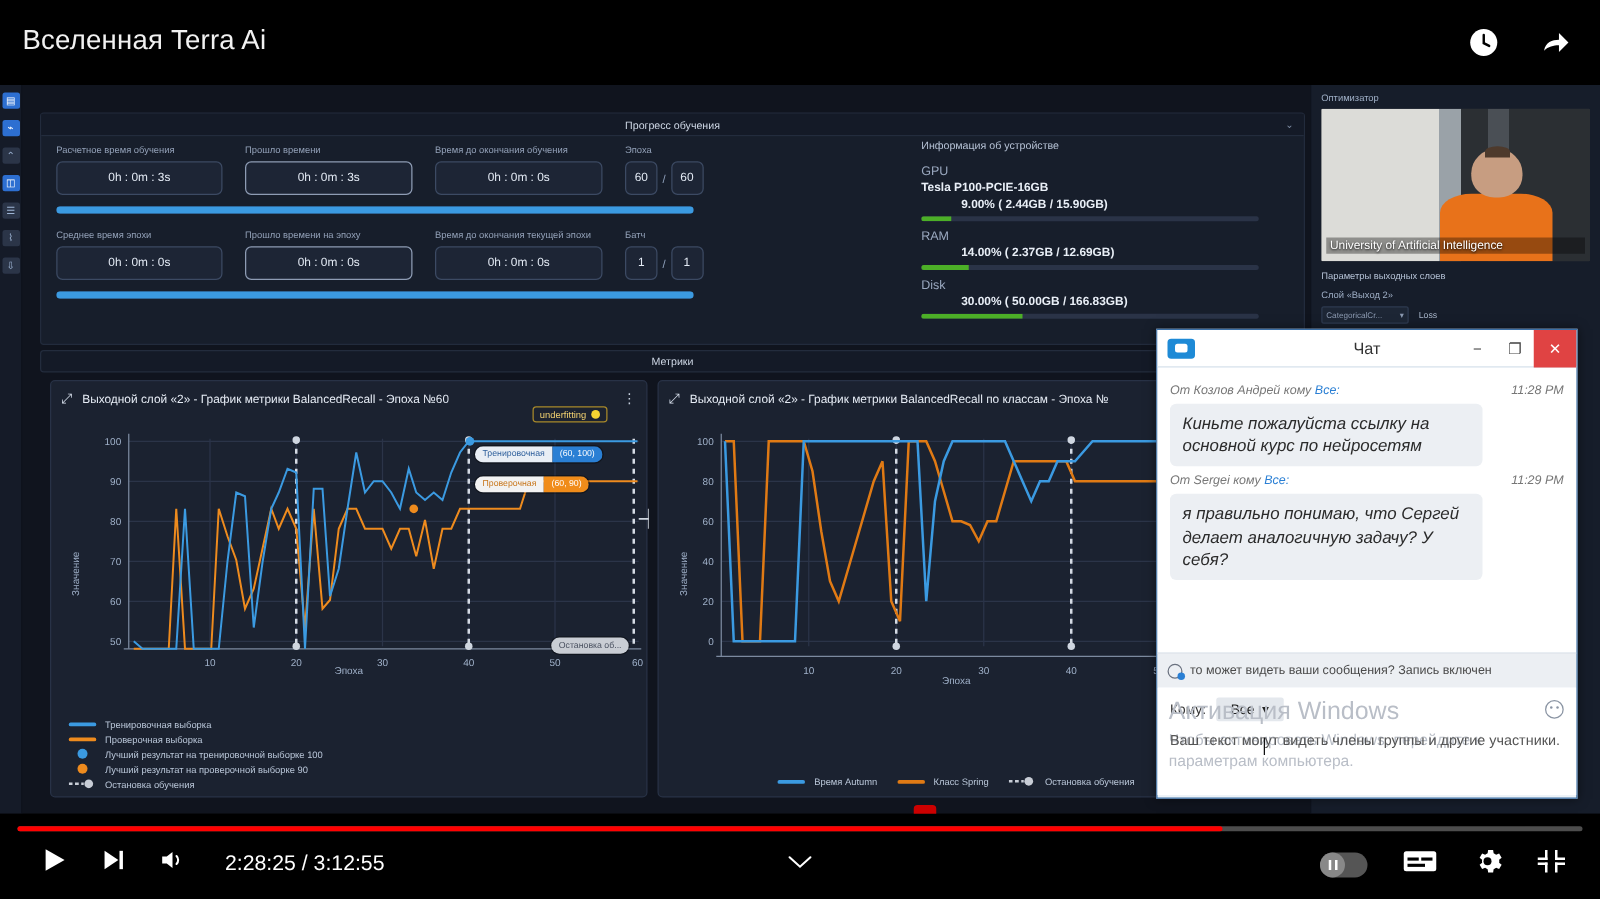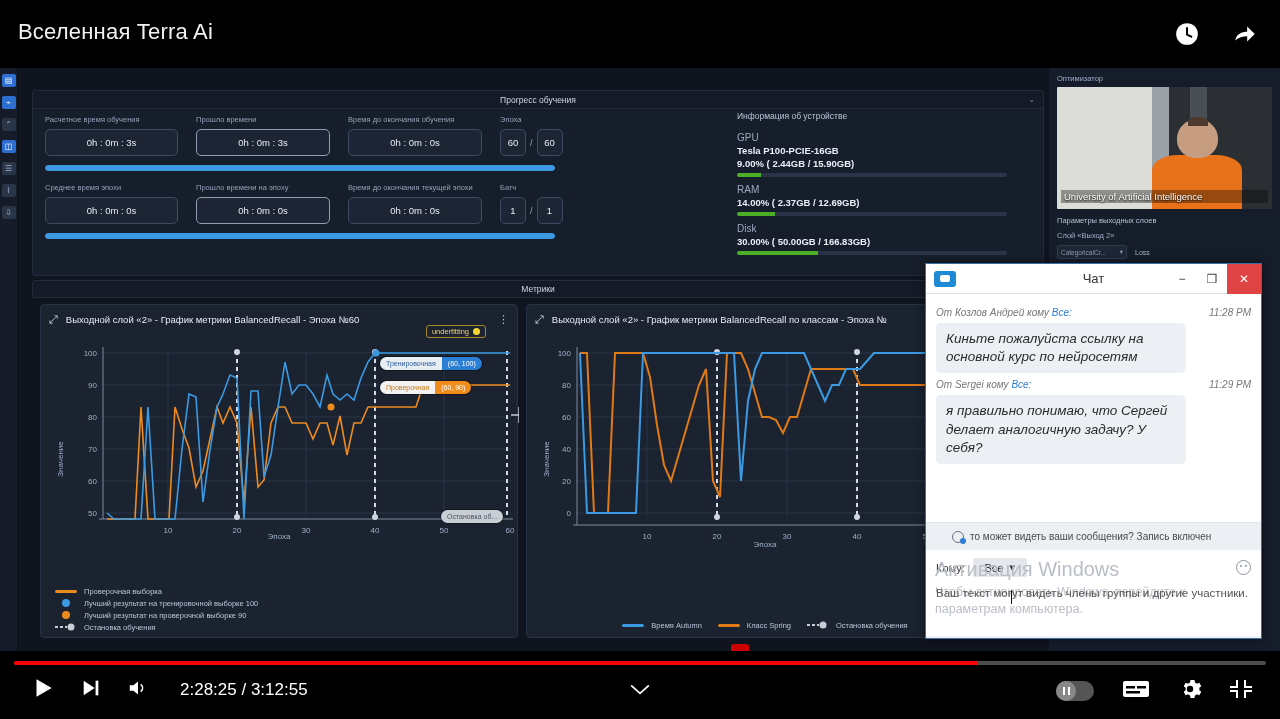--- a/index.html
+++ b/index.html
@@ -67,21 +67,21 @@
   .epoch-pair { display:flex; align-items:center; gap:4px; }
   .epoch-sep { color:#8fa0bb; font-size:9px; }
   .pbar { height:6px; border-radius:3px; background:#22304a; margin-top:9px; width:510px; overflow:hidden; }
   .pbar > i { display:block; height:100%; background:#3b9ae1; border-radius:3px; }
 
   
   .devinfo { position:absolute; left:704px; top:20px; width:290px; color:#c9d4e4; }
   .devinfo .title { font-size:8.5px; color:#b7c3d6; margin-bottom:11px; }
   .devinfo .k { font-size:10px; color:#9aa8bf; margin-top:7px;}
   .devinfo .n { font-size:9.5px; color:#e9eff7; font-weight:bold; margin-top:2px;}
-  .devinfo .v { font-size:9.5px; color:#e9eff7; font-weight:bold; margin-top:2px;}
+  .devinfo .v { font-size:9.5px; color:#e9eff7; font-weight:bold; margin-top:2px;margin-left:32px;}
   .mbar { height:4px; background:#2a3347; border-radius:2px; margin-top:4px; width:270px; overflow:hidden;}
   .mbar > i { display:block; height:100%; background:#4caf27; }
 
   
   .metrics-chip {
     position:absolute; left:14px; top:212px; width:1012px; height:18px;
     background:#141a27; border:1px solid #232c3d; border-radius:3px;
     display:flex; align-items:center; justify-content:center;
     font-size:8.5px; color:#cfd8e6;
   }
@@ -162,21 +162,21 @@
   .wb { width:30px; height:30px; display:flex; align-items:center; justify-content:center; color:#444; font-size:12px; }
   .wb.close { background:#e04343; color:#fff; width:34px; }
   .chat-body { height:228px; background:#fff; padding:7px 10px 0 10px; overflow:hidden;font-style:italic; }
   .msg-meta { font-size:10px; color:#777; display:flex; justify-content:space-between; margin-top:6px;}
   .msg-meta .to { color:#2a7fd4; }
   .bubble {
     background:#eceff3; border-radius:5px; padding:7px 10px; margin-top:5px;
     font-size:13.5px; color:#2b2b2b; line-height:1.35; display:inline-block; max-width:250px;
   }
   .chat-notice { height:28px; background:#eceff3; border-top:1px solid #dfe5ec;
-    display:flex; align-items:center; gap:6px; padding:0 26px; font-size:10px; color:#4a4a4a; overflow:hidden; white-space:nowrap;}
+    display:flex; align-items:center; gap:6px; padding:0 8px; font-size:10px; color:#4a4a4a; overflow:hidden; white-space:nowrap;}
   .person-ic { width:12px; height:12px; border-radius:50%; border:1.5px solid #6b7280; position:relative; flex:none;}
   .person-ic::after { content:''; position:absolute; right:-3px; bottom:-2px; width:6px; height:6px; border-radius:50%; background:#2a7fd4;}
   .chat-compose { background:#fff; height:86px; padding:8px 10px; position:relative; }
   .compose-row { display:flex; align-items:center; gap:8px; }
   .compose-row .lab { font-size:11px; color:#333; }
   .to-select { min-width:54px; height:19px; background:#e4e8ed; border-radius:2px; font-size:11px; color:#222;
      display:flex; align-items:center; justify-content:center; gap:6px; padding:0 7px; }
   .smiley { margin-left:auto; width:15px; height:15px; border-radius:50%; border:1.4px solid #8a94a3; position:relative;}
   .smiley::before { content:''; position:absolute; left:3px; top:4px; width:2px; height:2px; border-radius:50%; background:#8a94a3;}
   .smiley::after { content:''; position:absolute; right:3px; top:4px; width:2px; height:2px; border-radius:50%; background:#8a94a3;}
@@ -410,20 +410,24 @@
             <span class="t-name">Проверочная</span>
             <span class="t-val">(60, 90)</span>
           </div>
           <div class="tip grey" style="left:400px; top:177px;">
             <span class="t-name">Остановка об...</span>
           </div>
         </div>
 
         <div class="legend">
           <div class="lg-item">
+            <span class="lg-line" style="background:#3b9ae1"></span>
+            <span>Тренировочная выборка</span>
+          </div>
+          <div class="lg-item">
             <span class="lg-line" style="background:#ee8b1e"></span>
             <span>Проверочная выборка</span>
           </div>
           <div class="lg-item">
             <span class="lg-dot" style="background:#3b9ae1"></span>
             <span>Лучший результат на тренировочной выборке 100</span>
           </div>
           <div class="lg-item">
             <span class="lg-dot" style="background:#ee8b1e"></span>
             <span>Лучший результат на проверочной выборке 90</span>

